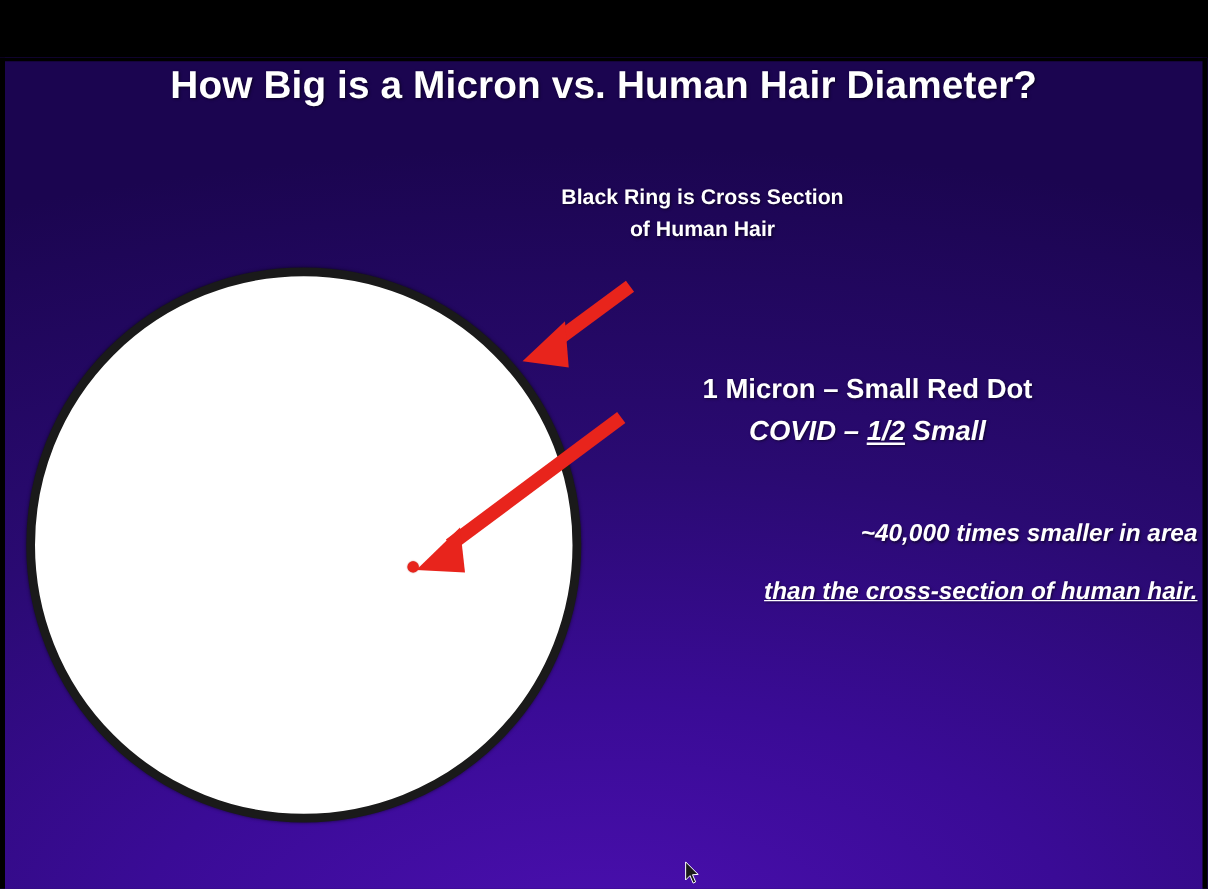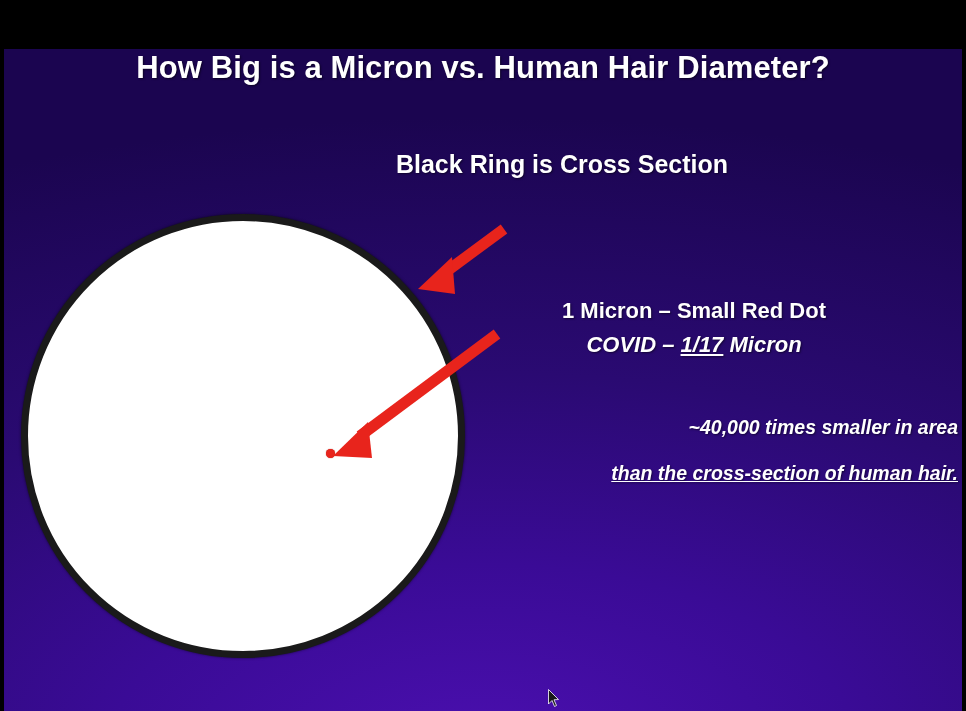--- a/index.html
+++ b/index.html
@@ -58,21 +58,21 @@
     text-shadow: 1px 1px 2px rgba(0,0,0,0.55);
   }
 
   
   .hair-label {
     position: absolute;
     left: 282px;
     top: 99px;
     width: 560px;
     text-align: center;
-    font-size: 25px;
+    font-size: 17px;
     font-weight: bold;
     line-height: 1.53;
     color: #ffffff;
     text-shadow: 1px 1px 2px rgba(0,0,0,0.5);
   }
 
   
   .hair-circle {
     position: absolute;
     left: 21px;
@@ -183,20 +183,21 @@
 
   <div class="slide-border-top"></div>
   <div class="slide-border-bottom"></div>
   <div class="slide-border-left"></div>
   <div class="slide-border-right"></div>
 
   <div class="title">How Big is a Micron vs. Human Hair Diameter?</div>
 
   <div class="hair-label">
     <div>Black Ring is Cross Section</div>
+    <div>of Human Hair</div>
   </div>
 
   <div class="hair-circle"></div>
 
   <div class="micron-dot"></div>
 
   <svg class="arrow-svg" viewBox="0 0 966 711">
 
     <g>
       <line x1="504" y1="183" x2="443" y2="228" stroke="#e8241c" stroke-width="11" stroke-linecap="butt"></line>
@@ -204,21 +205,21 @@
     </g>
 
     <g>
       <line x1="497" y1="288" x2="360" y2="390" stroke="#e8241c" stroke-width="11" stroke-linecap="butt"></line>
       <polygon points="333,410 368,376 372,412" fill="#e8241c"></polygon>
     </g>
   </svg>
 
   <div class="micron-label">
     <div>1 Micron – Small Red Dot</div>
-    <div class="line2"><span>COVID – </span><span class="frac">1/17</span><span> Micron</span></div>
+    <div class="line2"><span>COVID – </span><span class="frac">1/2</span><span> Small</span></div>
   </div>
 
   <div class="compare">
     <div>~40,000 times smaller in area</div>
     <div>than the cross-section of human hair.</div>
   </div>
 
 
   <div class="page-number">45</div>
 

